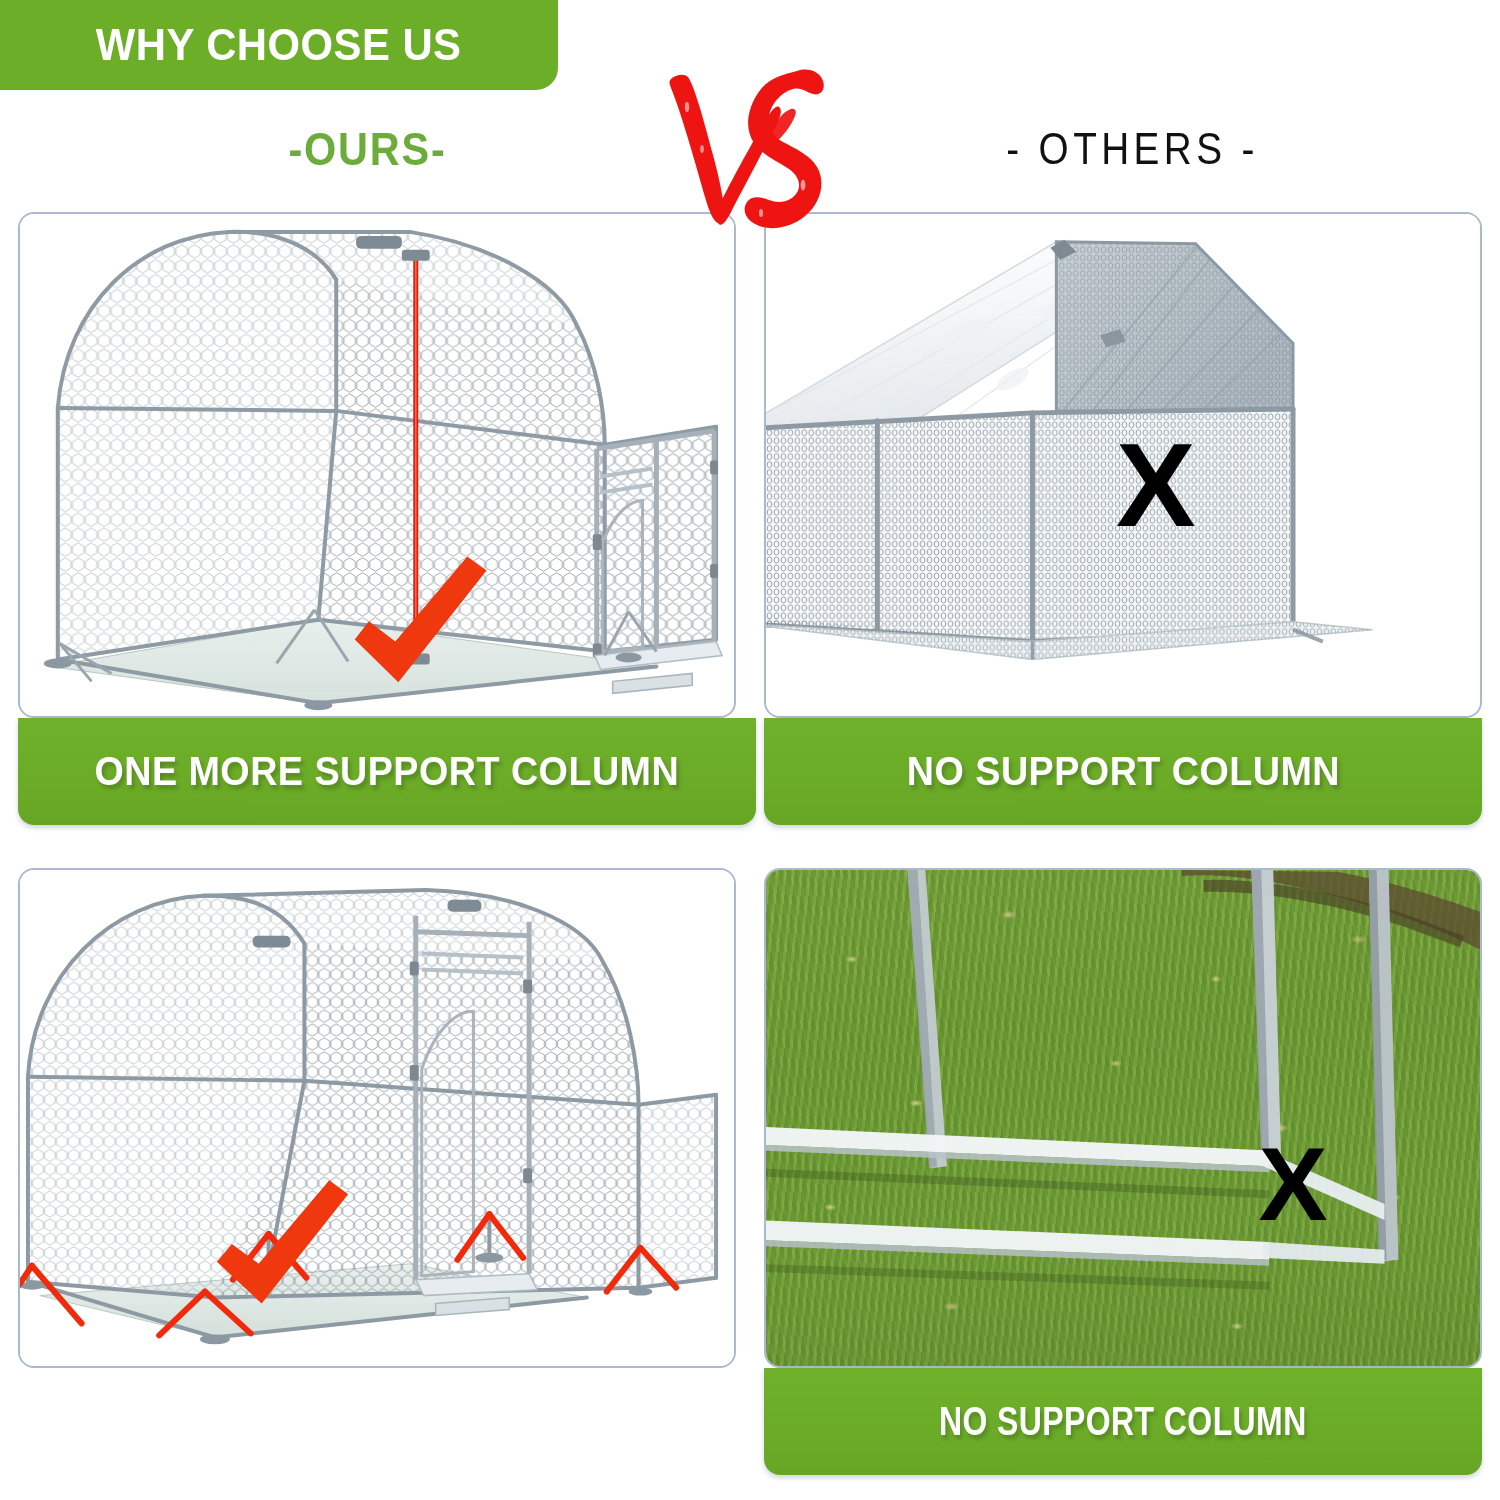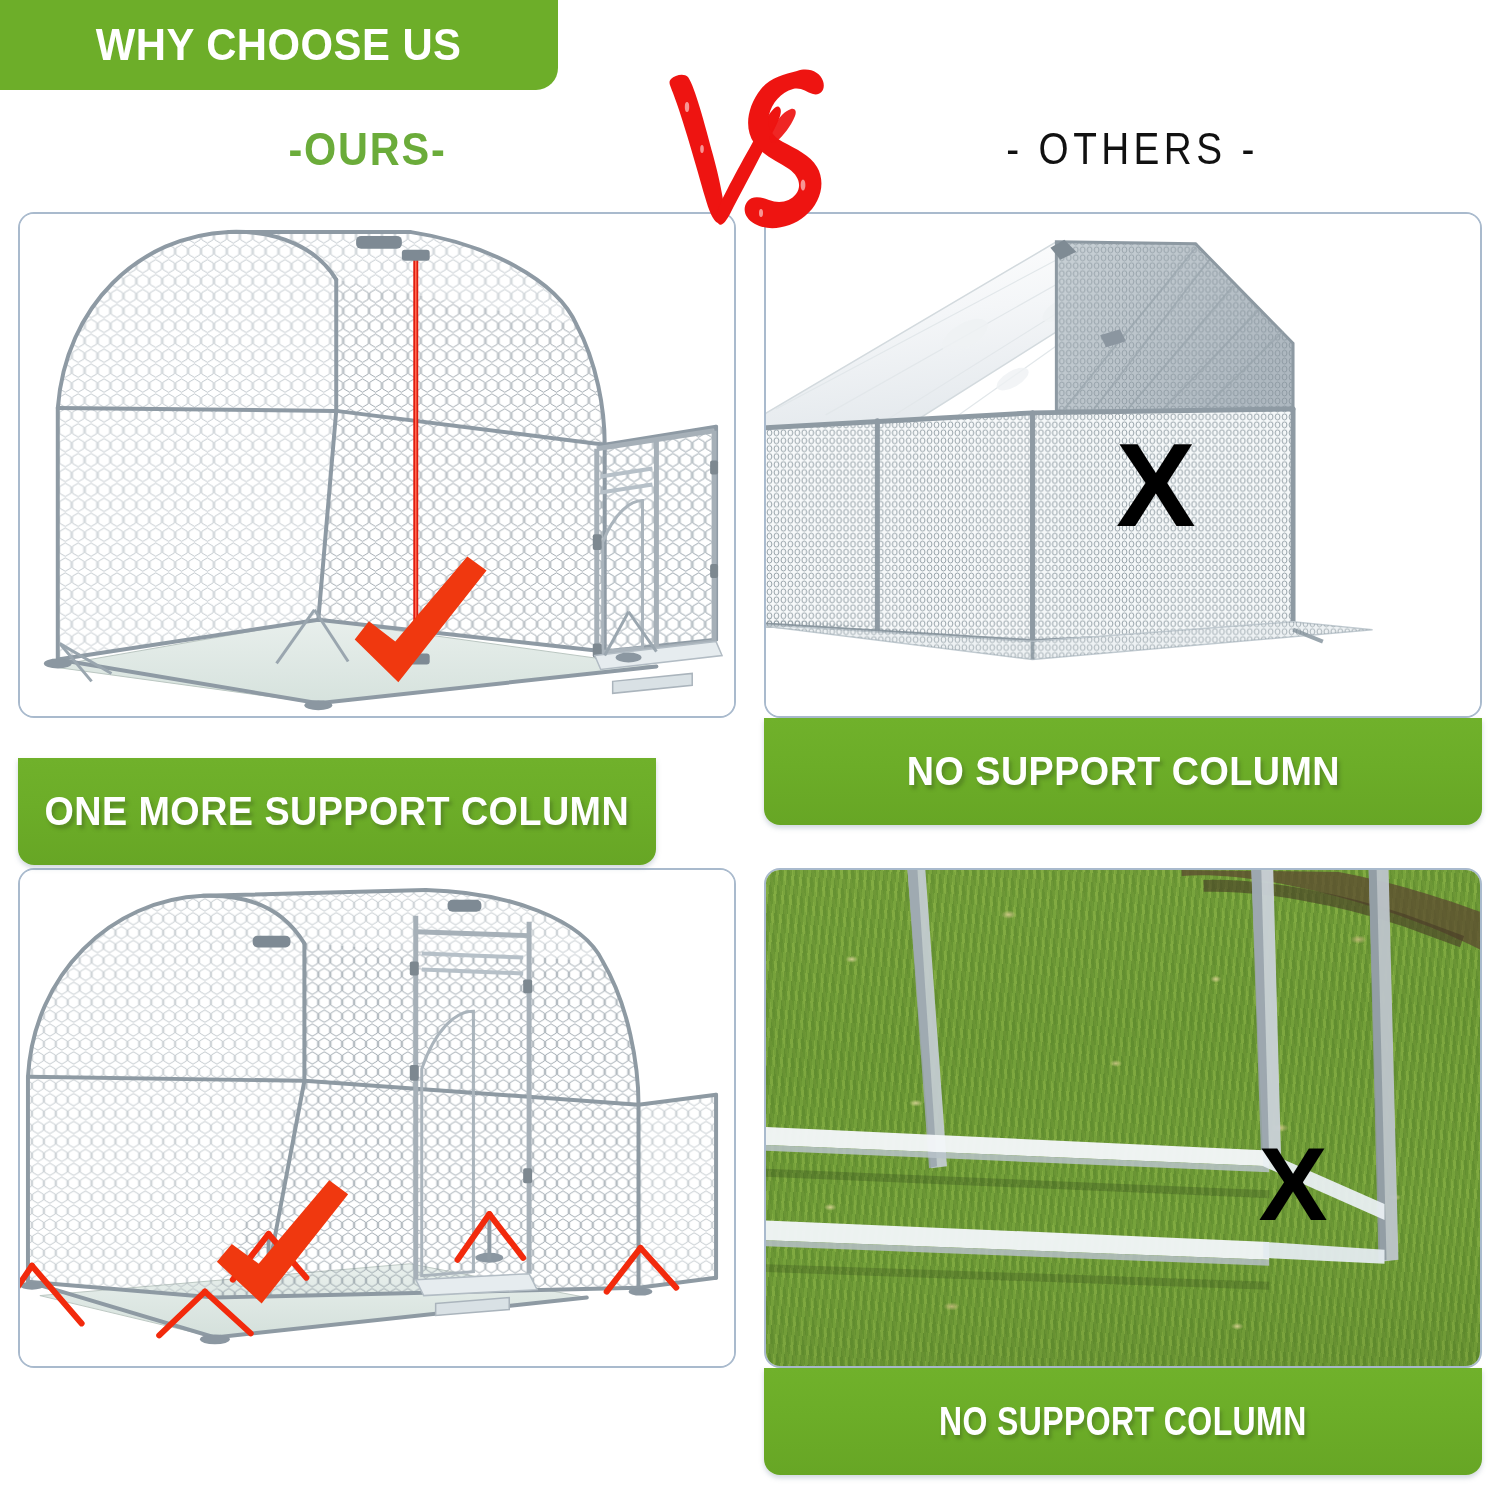--- a/index.html
+++ b/index.html
@@ -96,21 +96,21 @@
     position: absolute;
     height: 107px;
     border-radius: 0 0 16px 16px;
     background: linear-gradient(180deg, #70B12B 0%, #6CAD28 45%, #67A625 100%);
     box-shadow: 0 3px 5px rgba(120,140,160,0.35);
     display: flex;
     align-items: center;
     justify-content: center;
     z-index: 20;
   }
-  .caption-bar.t-left  { left: 18px;  top: 718px;  width: 638px; margin-top: 40px; }
+  .caption-bar.t-left  { left: 18px;  top: 718px;  width: 738px; }
   .caption-bar.t-right { left: 764px; top: 718px;  width: 718px; }
   .caption-bar.b-left  { left: 18px;  top: 1368px; width: 718px; }
   .caption-bar.b-right { left: 764px; top: 1368px; width: 718px; }
 
   .caption-text {
     color: #FFFFFF;
     font-size: 41px;
     font-weight: bold;
     letter-spacing: 0.5px;
     white-space: nowrap;

